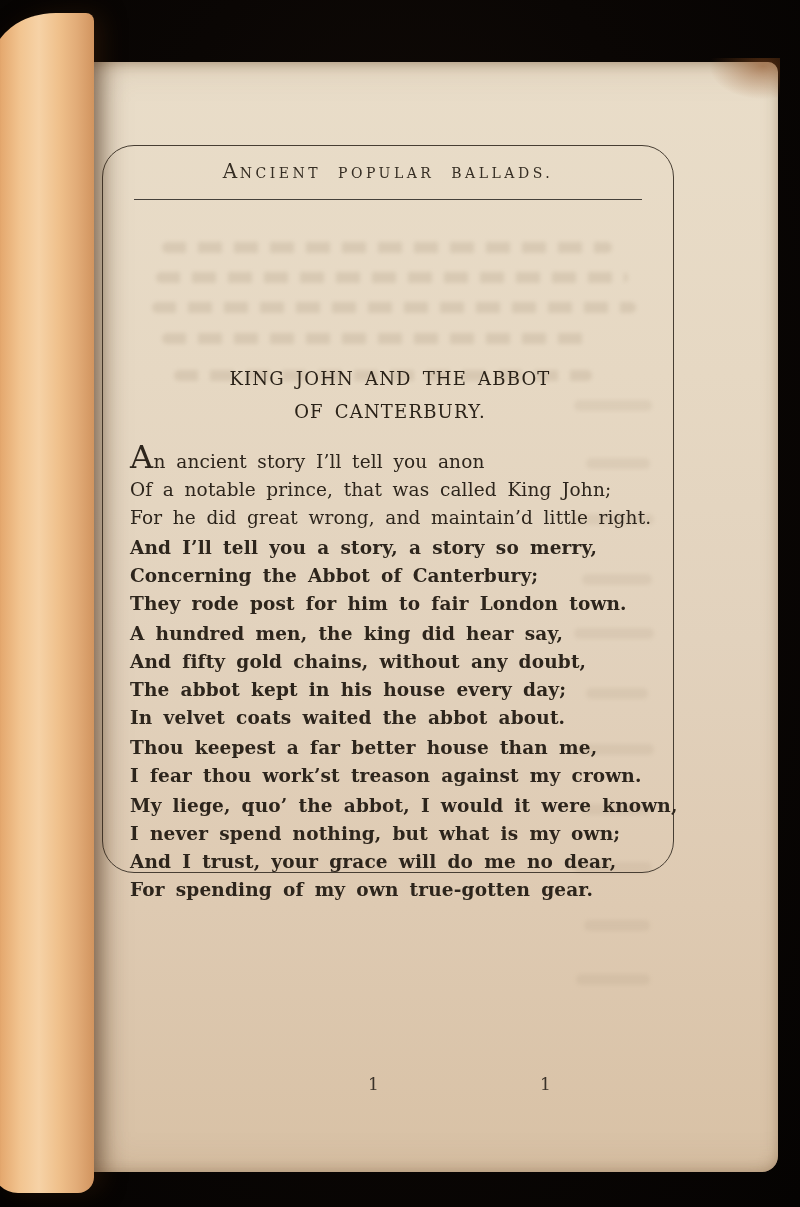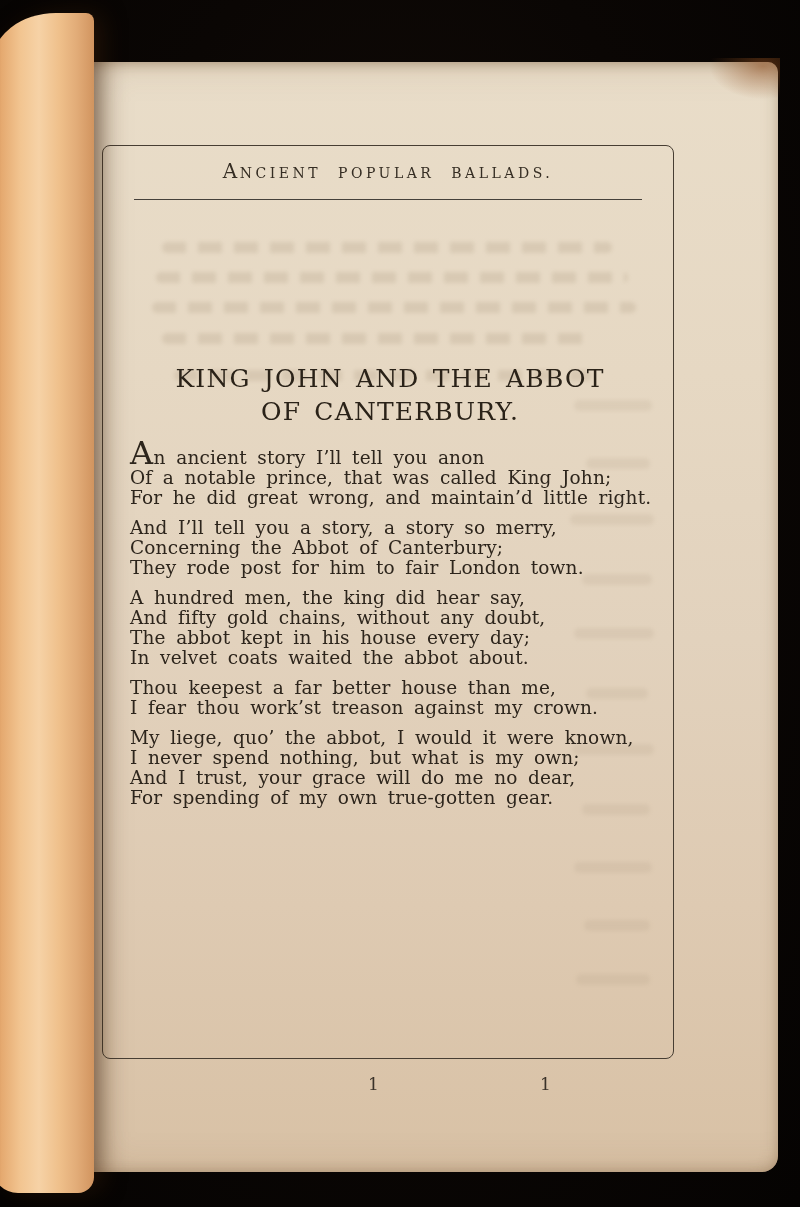--- a/index.html
+++ b/index.html
@@ -30,44 +30,44 @@
   }
   
   .curl{
     position:absolute;left:-8px;top:13px;width:102px;height:1180px;
     border-radius:64px 8px 16px 26px / 50px 8px 16px 26px;
     background:linear-gradient(90deg,#bd7f4c 0%,#e5a96f 9%,#f2c591 28%,#f6d2a6 46%,#efc08b 66%,#e2ac78 83%,#d1945f 100%);
     box-shadow:10px 0 24px -4px rgba(55,28,8,0.6);
   }
   
   .frame{
-    position:absolute;left:40px;top:83px;width:572px;height:914px;
-    box-sizing:border-box;border:1.6px solid #473e33;border-radius:8px;
+    position:absolute;left:40px;top:83px;width:572px;height:728px;
+    box-sizing:border-box;border:1.6px solid #473e33;border-radius:32px;
   }
   .running-header{
     position:absolute;top:13px;left:0;right:0;text-align:center;
     font-size:14px;letter-spacing:3.5px;word-spacing:9px;color:#352d23;
     white-space:nowrap;
   }
   .rh-initial{font-size:20px;letter-spacing:2.5px;}
   .header-rule{
     position:absolute;top:53px;left:31px;right:31px;height:0;
     border-top:1.6px solid #45403a;
   }
   .title{
     position:absolute;top:216px;left:4px;right:0;text-align:center;
-    font-size:25px;line-height:33px;letter-spacing:1.2px;word-spacing:4px;
+    font-size:18px;line-height:33px;letter-spacing:1.2px;word-spacing:4px;
     color:#2a2218;white-space:nowrap;
   }
   .poem{
     position:absolute;top:297px;left:27px;right:14px;
-    font-size:18.5px;line-height:20px;color:#2d251c;
+    font-size:18.5px;line-height:28px;color:#2d251c;
     word-spacing:4.5px;letter-spacing:0.15px;
   }
-  .stanza + .stanza{margin-top:10px;}
+  .stanza + .stanza{margin-top:2px;font-weight:bold;}
   .line{white-space:nowrap;}
   .dropcap{font-size:32px;letter-spacing:0.5px;}
   .folio,.signature{
     position:absolute;top:1012px;font-size:17px;color:#3a3229;
   }
   .folio{left:306px;}
   .signature{left:478px;}
   
   .ghost{
     position:absolute;height:11px;border-radius:5px;

